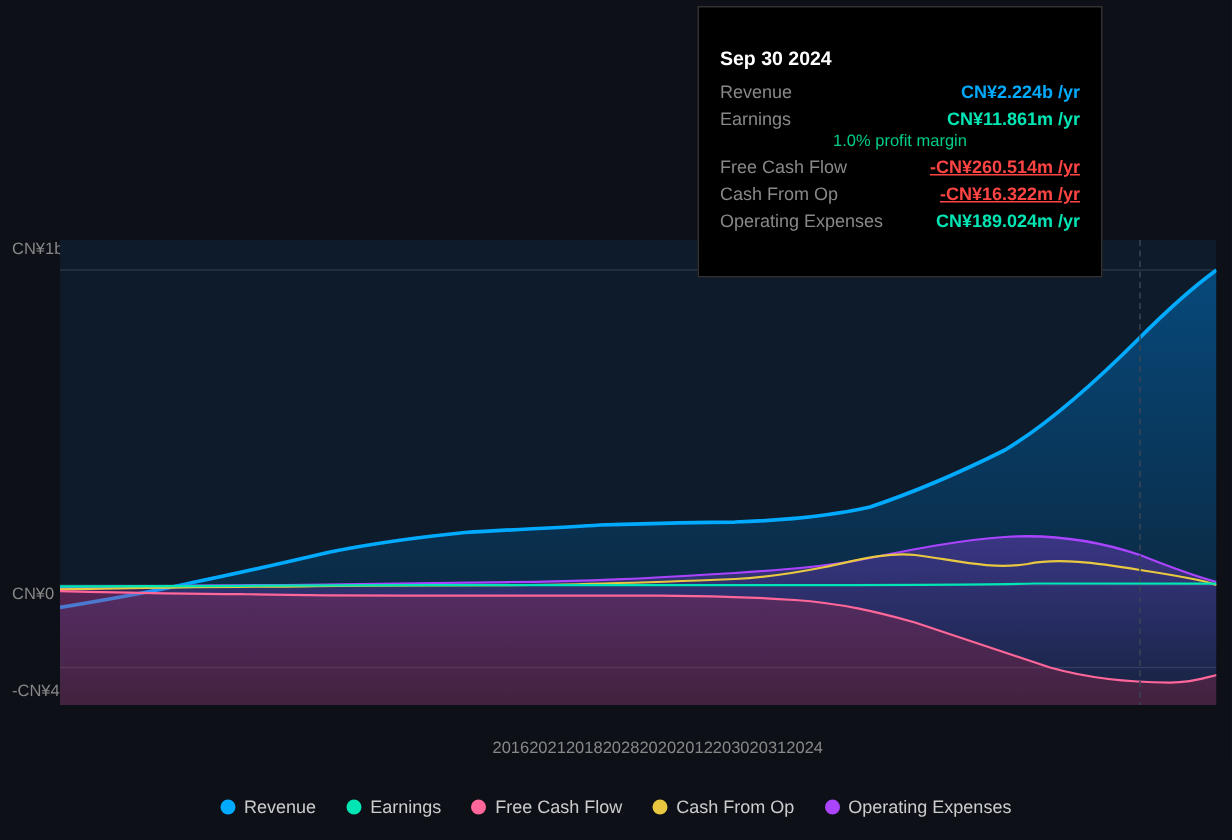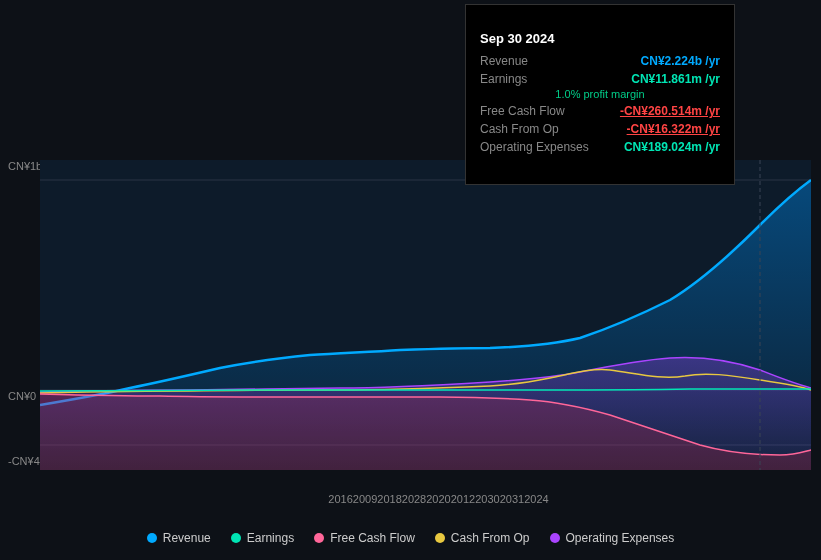--- a/index.html
+++ b/index.html
@@ -277,21 +277,21 @@
       C 320,230 400,230 480,230
       C 540,230 600,230 650,229
       C 690,229 730,229 771,229
     " fill="none" stroke="#00e5b4" stroke-width="1.5"></path>
 
     <line x1="720" y1="0" x2="720" y2="310" stroke="#3a4555" stroke-width="1" stroke-dasharray="4,3"></line>
   </svg>
 
   <div class="x-labels">
     <span class="x-label">2016</span>
-    <span class="x-label">2009</span>
+    <span class="x-label">2021</span>
     <span class="x-label">2018</span>
     <span class="x-label">2028</span>
     <span class="x-label">2020</span>
     <span class="x-label">2012</span>
     <span class="x-label">2030</span>
     <span class="x-label">2031</span>
     <span class="x-label">2024</span>
   </div>
 
   <div class="legend">

